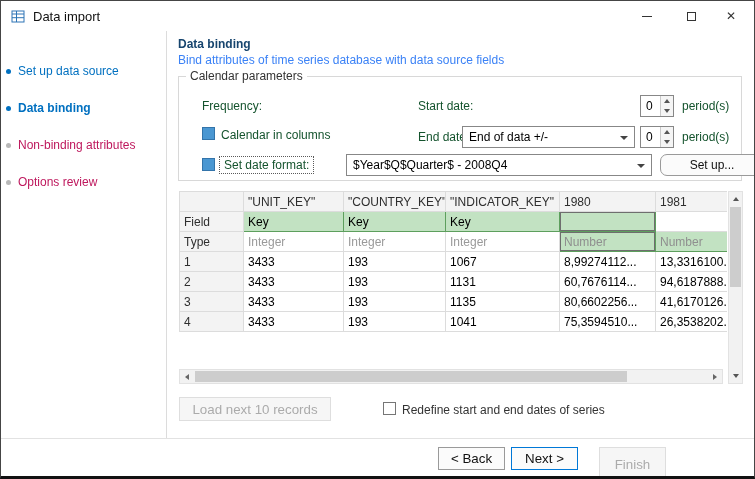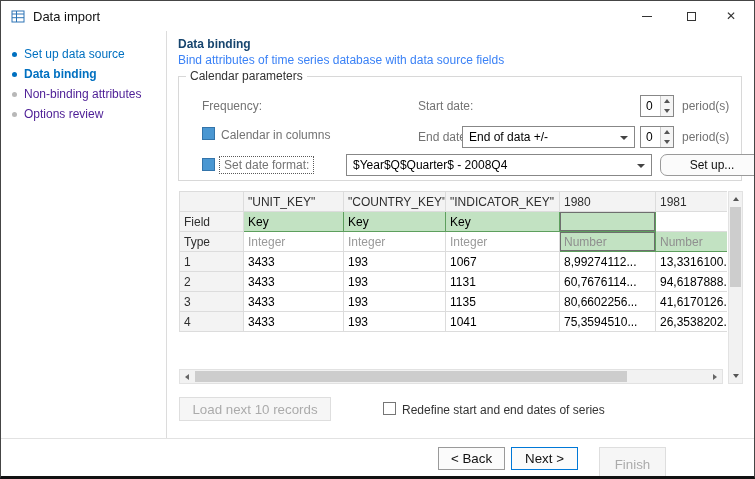--- a/index.html
+++ b/index.html
@@ -14,35 +14,35 @@
   .app-icon { position:absolute; left:10px; top:8px; width:14px; height:14px; }
   .window-title { position:absolute; left:32px; top:8px; font-size:13px; color:#111; }
   .win-btn { position:absolute; top:1px; width:38px; height:28px; display:flex; align-items:center; justify-content:center; cursor:default; }
   .win-btn-min { right:88px; } .win-btn-max { right:44px; } .win-btn-close { right:4px; }
   .ico-min { width:10px; height:1px; background:#333; }
   .ico-max { width:9px; height:9px; border:1px solid #333; }
   .ico-close { font-size:12px; color:#333; line-height:1; }
 
   
   .sidebar { position:absolute; left:0; top:30px; width:166px; height:407px; border-right:1px solid #dcdcdc; padding-top:13px; }
-  .step { display:flex; align-items:center; gap:7px; padding:3px 0 3px 11px; }
+  .step { display:flex; align-items:center; gap:7px; padding:3px 0 3px 5px;margin-top:17px; }
   .dot { width:5px; height:5px; border-radius:50%; flex:0 0 auto; }
   .step-done  { color:#0070c0; } .step-done .dot { background:#0070c0; }
   .step-current { color:#0070c0; font-weight:bold; } .step-current .dot { background:#0070c0; }
-  .step-pending { color:#4c1d95; } .step-pending .dot { background:#b8b8b8; }
+  .step-pending { color:#be185d; } .step-pending .dot { background:#b8b8b8; }
 
   
   .page-title { position:absolute; left:177px; top:36px; font-weight:bold; color:#17456e; }
   .subtitle   { position:absolute; left:177px; top:52px; color:#3b82f6; }
 
   
   .groupbox { position:absolute; left:177px; top:75px; width:564px; height:105px; border:1px solid #d8d8d8; }
   .groupbox-legend { position:absolute; left:185px; top:68px; background:#fff; padding:0 4px; color:#333; }
 
-  .lbl { position:absolute; color:#737373; white-space:nowrap; }
+  .lbl { position:absolute; color:#14532d; white-space:nowrap; }
 
   .select { position:absolute; height:22px; background:#fff; border:1px solid #878787;
             display:flex; align-items:center; padding:0 20px 0 6px; white-space:nowrap; overflow:hidden; cursor:default; }
   .chev { position:absolute; right:6px; top:9px; width:0; height:0;
           border-left:4px solid transparent; border-right:4px solid transparent; border-top:4px solid #444; }
 
   .spinner { position:absolute; width:34px; height:22px; border:1px solid #878787; background:#fff; }
   .spin-val { position:absolute; left:5px; top:3px; }
   .spin-btns { position:absolute; right:0; top:0; bottom:0; width:13px; border-left:1px solid #c9c9c9; display:flex; flex-direction:column; }
   .spin-b { flex:1; display:flex; align-items:center; justify-content:center; background:#f5f5f5; }

